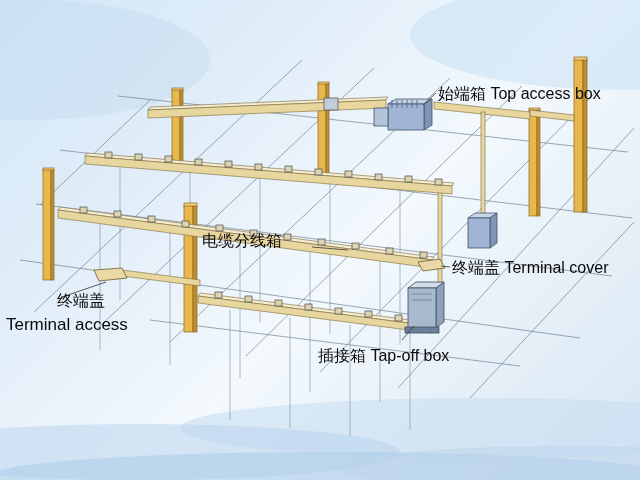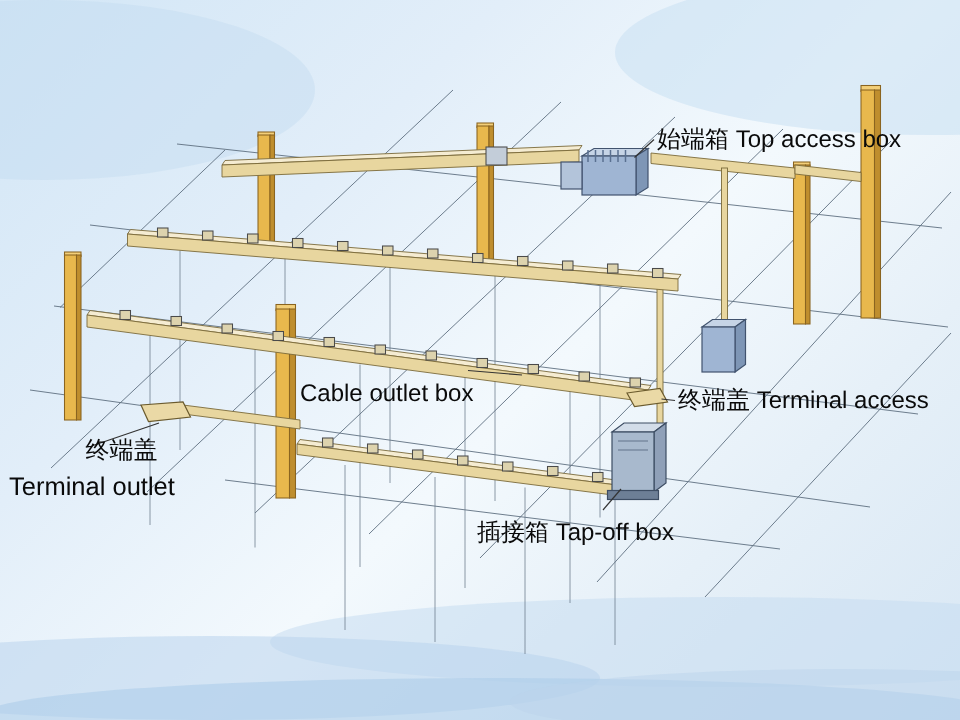--- a/index.html
+++ b/index.html
@@ -180,22 +180,22 @@
     <line x1="436" y1="93" x2="423" y2="105"></line>
     <line x1="312" y1="247" x2="348" y2="250"></line>
     <line x1="450" y1="267" x2="441" y2="266"></line>
     <line x1="62" y1="297" x2="106" y2="282"></line>
     <line x1="402" y1="340" x2="414" y2="326"></line>
   </g>
 </svg>
 
   <div class="lbl" style="left:438px;top:84px;">始端箱 Top access box</div>
 
-  <div class="lbl" style="left:200px;top:253px;">Cable outlet box</div>
-
-  <div class="lbl" style="left:452px;top:258px;">终端盖 Terminal access</div>
+  <div class="lbl" style="left:202px;top:231px;">电缆分线箱</div>
+
+  <div class="lbl" style="left:452px;top:258px;">终端盖 Terminal cover</div>
 
   <div class="lbl" style="left:57px;top:291px;">终端盖</div>
-  <div class="lbl lbl-big" style="left:6px;top:314px;">Terminal outlet</div>
+  <div class="lbl lbl-big" style="left:6px;top:314px;">Terminal access</div>
 
   <div class="lbl" style="left:318px;top:346px;">插接箱 Tap-off box</div>
 
 </div>
 
 </body></html>

